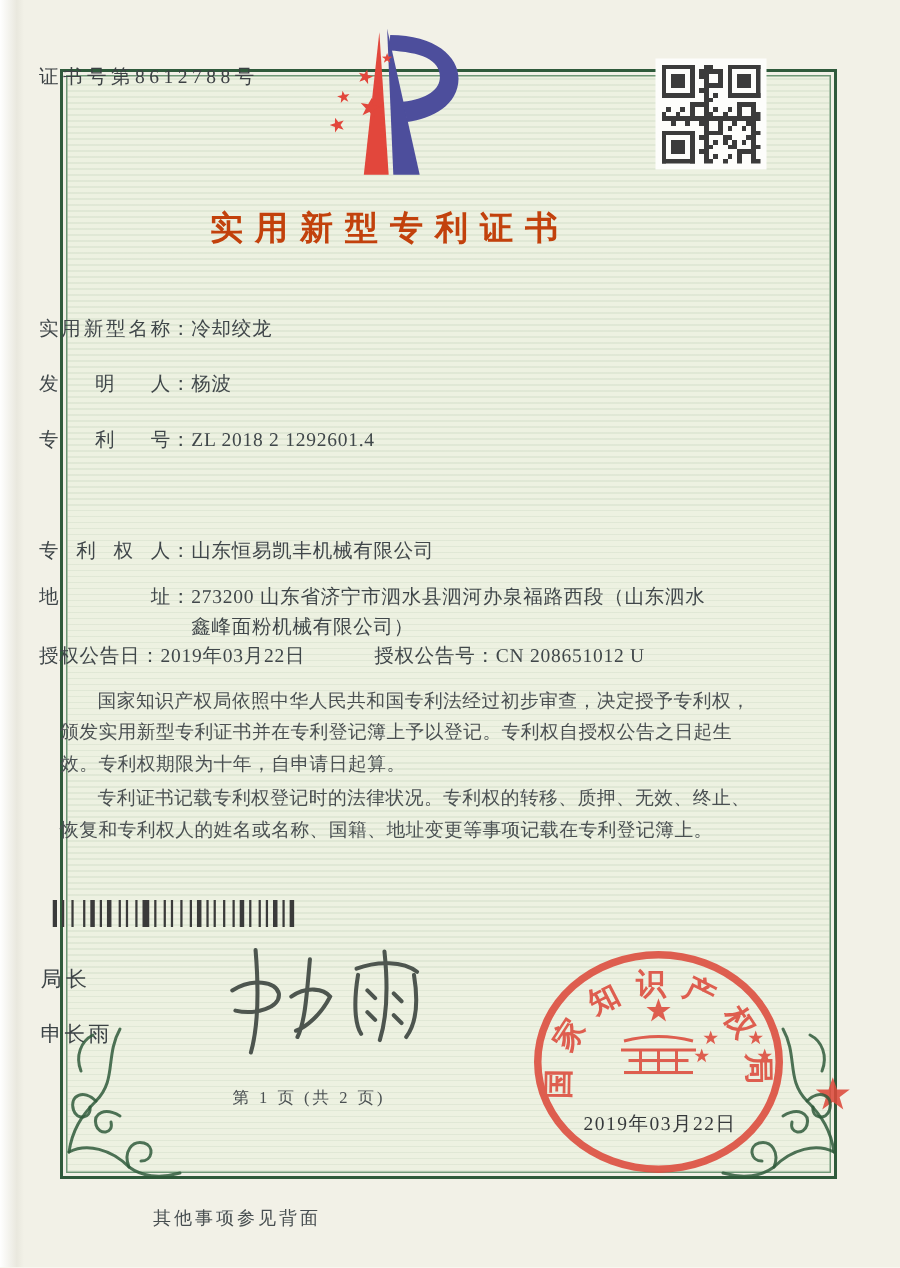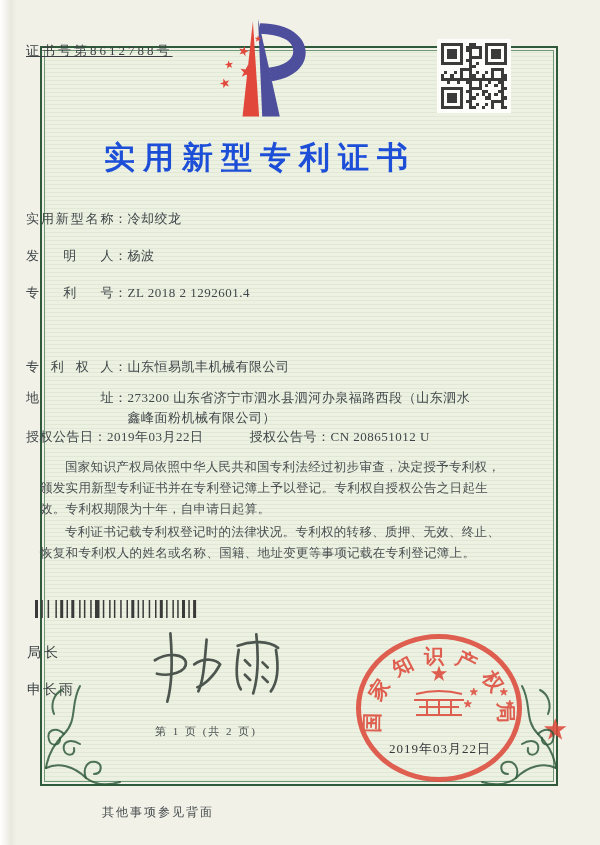--- a/index.html
+++ b/index.html
@@ -19,27 +19,27 @@
     border:2px solid var(--border_green,#2f5a3b);padding:2px;
   }
   .frame-inner{
     width:100%;height:100%;border:1px solid #6f9877;box-sizing:border-box;
     background:
       repeating-linear-gradient(0deg, rgba(110,150,110,.10) 0 1px, rgba(0,0,0,0) 1px 4px),
       var(--cert_bg,#edf1e1);
   }
   .content{position:absolute;left:5px;top:5px;width:510px;height:732px;}
   
-  .cert-no{position:absolute;left:21px;top:37px;font-size:13px;letter-spacing:3px;color:#3c4144;text-decoration:underline;}
+  .cert-no{position:absolute;left:21px;top:37px;font-size:13px;letter-spacing:3px;color:#3c4144;}
   .logo{position:absolute;left:193px;top:8px;width:116px;height:118px;}
   .qr{position:absolute;left:432px;top:34px;width:74px;height:74px;background:#fdfdfb;padding:4px;box-sizing:border-box;}
   .qr svg{width:100%;height:100%;fill:#3b3b3b;shape-rendering:crispEdges;}
   .title{
     position:absolute;left:0;top:132px;width:100%;text-align:center;
-    font-size:31px;font-weight:bold;letter-spacing:8px;color:#1d4ed8;
+    font-size:22px;font-weight:bold;letter-spacing:8px;color:#c2410c;
   }
   
   .row{position:absolute;left:21px;font-size:13px;letter-spacing:.5px;line-height:1.55;color:#40474a;}
   .flabel{display:inline-block;width:88px;text-align:justify;text-align-last:justify;vertical-align:top;}
   .fvalue{vertical-align:top;}
   .addr-wrap{display:inline-block;width:352px;vertical-align:top;}
   .grant-no{margin-left:46px;}
   
   .paras{position:absolute;left:35px;top:452px;width:472px;font-size:12.5px;color:#4a5052;}
   .paras p{margin:0 0 2px 0;text-indent:2em;line-height:1.68;letter-spacing:.3px;}

